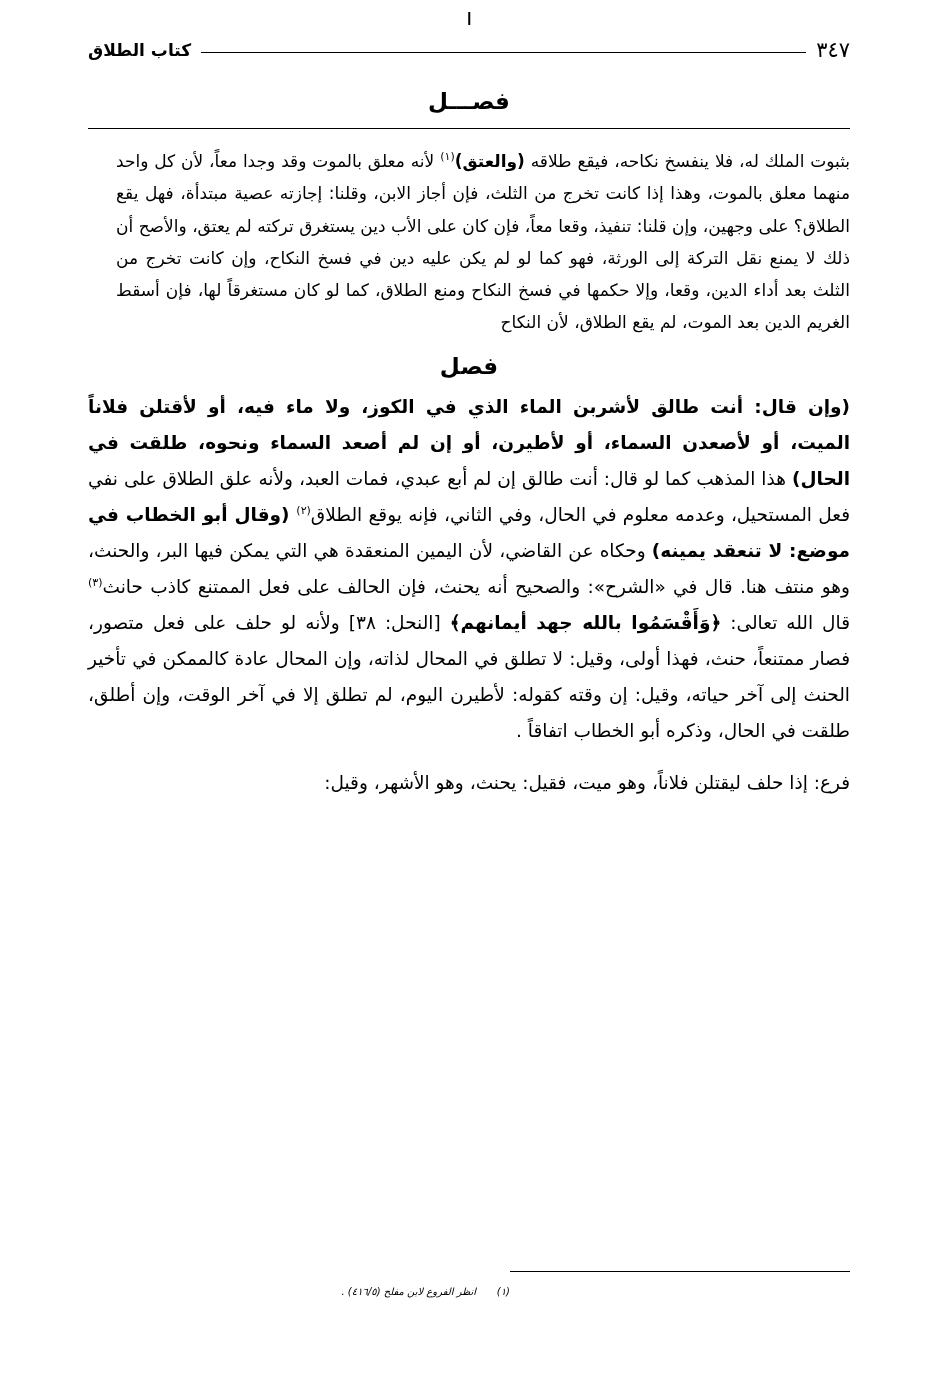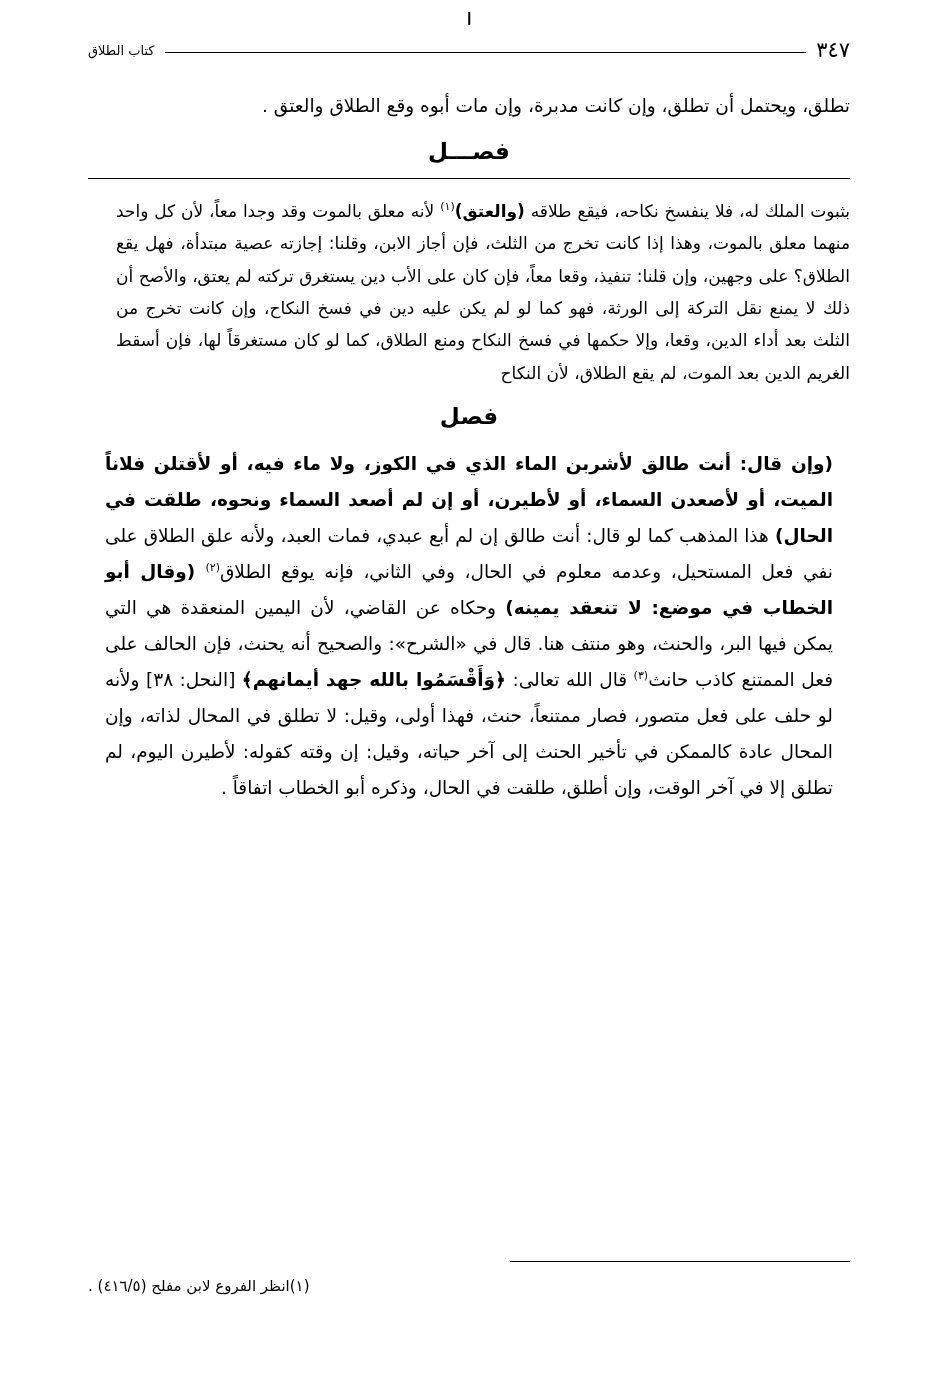--- a/index.html
+++ b/index.html
@@ -31,22 +31,22 @@
 
   
   .header {
     display: flex;
     align-items: center;
     direction: rtl;
     margin-top: 8px;
     margin-bottom: 26px;
   }
   .header-book {
-    font-size: 13px;
-    font-weight: normal;
+    font-size: 17px;
+    font-weight: bold;
     white-space: nowrap;
     letter-spacing: 0;
   }
   .header-rule {
     flex: 1 1 auto;
     height: 0;
     border-top: 1.6px solid #000;
     margin: 0 10px;
     position: relative;
     top: 2px;
@@ -111,21 +111,21 @@
     vertical-align: super;
     font-weight: normal;
   }
 
   .matn {
     font-size: 18.5px;
     line-height: 1.95;
     text-align: justify;
     text-align-last: right;
     direction: rtl;
-    margin: 17px;
+    margin: 0;
   }
   .matn b { font-weight: bold; }
 
   .frae {
     font-size: 18.5px;
     line-height: 1.95;
     direction: rtl;
     text-align: justify;
     text-align-last: right;
     margin-top: 16px;
@@ -138,26 +138,27 @@
     right: 88px;
     left: 88px;
     direction: rtl;
   }
   .footnote-rule {
     width: 340px;
     margin: 0 0 10px auto;
     border-top: 1.3px solid #000;
   }
   .footnote {
-    font-size: 15px;
-    line-height: 1.95;
-    direction: rtl;
-    text-align: left;
+    font-size: 10px;
+    line-height: 1.95;
+    direction: rtl;
+    text-align: right;
     padding-right: 340px;
     white-space: nowrap;
+    font-style: italic;
   }
   .footnote .fn-num {
     display: inline-block;
     min-width: 34px;
   }
 
   
   .top-tick {
     position: absolute;
     top: 12px;
@@ -176,40 +177,40 @@
   <div class="top-tick"></div>
 
   <div class="content">
 
     <div class="header">
       <span class="header-page">٣٤٧</span>
       <span class="header-rule"></span>
       <span class="header-book">كتاب الطلاق</span>
     </div>
 
-    <p class="para first-block">
-      <span>تطلق، ويحتمل أن تطلق، وإن كانت مدبرة، وإن مات أبوه وقع الطلاق والعتق .</span>
-    </p>
 
     <div class="fasl">فصـــل</div>
 
 
     <div class="divider"></div>
 
     <div class="commentary">
       <span>بثبوت الملك له، فلا ينفسخ نكاحه، فيقع طلاقه </span><b>(والعتق)</b><sup class="note">(١)</sup><span> لأنه معلق بالموت وقد</span>
       <span>وجدا معاً، لأن كل واحد منهما معلق بالموت، وهذا إذا كانت تخرج من الثلث، فإن أجاز الابن، وقلنا: إجازته عصية مبتدأة، فهل يقع الطلاق؟ على وجهين، وإن قلنا: تنفيذ، وقعا معاً، فإن كان على الأب دين يستغرق تركته لم يعتق، والأصح أن ذلك لا يمنع نقل التركة إلى الورثة، فهو كما لو لم يكن عليه دين في فسخ النكاح، وإن كانت تخرج من الثلث بعد أداء الدين، وقعا، وإلا حكمها في فسخ النكاح ومنع الطلاق، كما لو كان مستغرقاً لها، فإن أسقط الغريم الدين بعد الموت، لم يقع الطلاق، لأن النكاح</span>
     </div>
 
     <div class="fasl">فصل</div>
 
     <p class="matn">
       <span class="indent"></span><b>(وإن قال: أنت طالق لأشربن الماء الذي في الكوز، ولا ماء فيه، أو لأقتلن فلاناً الميت، أو لأصعدن السماء، أو لأطيرن، أو إن لم أصعد السماء ونحوه، طلقت في الحال)</b><span> هذا المذهب كما لو قال: أنت طالق إن لم أبع عبدي، فمات العبد، ولأنه علق الطلاق على نفي فعل المستحيل، وعدمه معلوم في الحال، وفي الثاني، فإنه يوقع الطلاق</span><sup class="note">(٢)</sup><b> (وقال أبو الخطاب في موضع: لا تنعقد يمينه)</b><span> وحكاه عن القاضي، لأن اليمين المنعقدة هي التي يمكن فيها البر، والحنث، وهو منتف هنا. قال في «الشرح»: والصحيح أنه يحنث، فإن الحالف على فعل الممتنع كاذب حانث</span><sup class="note">(٣)</sup><span> قال الله تعالى: </span><b>﴿وَأَقْسَمُوا بالله جهد أيمانهم﴾</b><span> [النحل: ٣٨]</span><span> ولأنه لو حلف على فعل متصور، فصار ممتنعاً، حنث، فهذا أولى، وقيل: لا تطلق في المحال لذاته، وإن المحال عادة كالممكن في تأخير الحنث إلى آخر حياته، وقيل: إن وقته كقوله: لأطيرن اليوم، لم تطلق إلا في آخر الوقت، وإن أطلق، طلقت في الحال، وذكره أبو الخطاب اتفاقاً .</span>
     </p>
 
+    <p class="frae">
+      <span class="indent"></span><span>فرع: إذا حلف ليقتلن فلاناً، وهو ميت، فقيل: يحنث، وهو الأشهر، وقيل:</span>
+    </p>
 
   </div>
 
   <div class="footnotes">
     <div class="footnote-rule"></div>
     <div class="footnote">
       <span class="fn-num">(١)</span><span>انظر الفروع لابن مفلح (٤١٦/٥) .</span>
     </div>
   </div>
 

